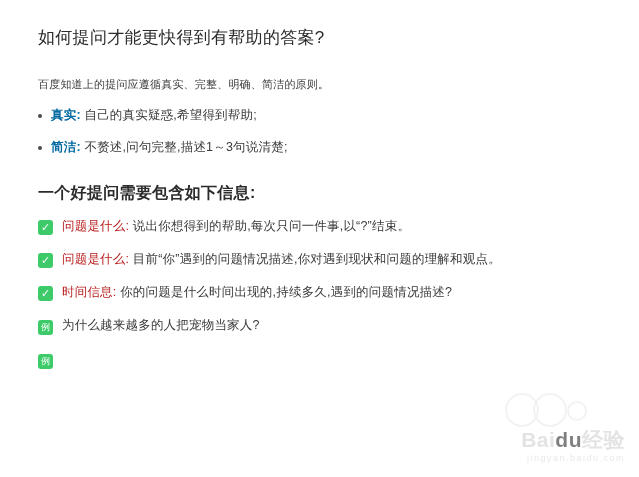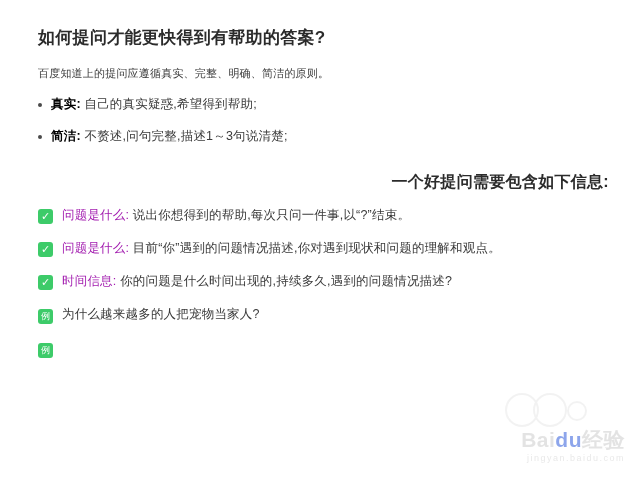--- a/index.html
+++ b/index.html
@@ -17,24 +17,24 @@
   }
   .page {
     position: relative;
     width: 639px;
     height: 477px;
     box-sizing: border-box;
     padding: 26px 30px 0 38px;
   }
   .h-title {
     font-size: 17px;
-    font-weight: bold;
+    font-weight: normal;
     color: #2b2b2b;
     letter-spacing: 0.3px;
-    margin: 0 0 17px 0;
+    margin: 0 0 28px 0;
   }
   .intro {
     font-size: 11px;
     color: #3a3a3a;
     margin: 0 0 16px 0;
     letter-spacing: 0.2px;
   }
   .bullets {
     margin: 0;
     padding: 0;
@@ -54,29 +54,28 @@
     position: absolute;
     left: 0;
     top: 6px;
     width: 4px;
     height: 4px;
     background: #4a4a4a;
     border-radius: 50%;
   }
   .bullets .lead {
     font-weight: bold;
-    color: #000000;
+    color: #0369a1;
   }
   .h-sub {
     font-size: 16px;
     font-weight: bold;
     color: #2b2b2b;
     letter-spacing: 0.3px;
     margin: 28px 0 15px 0;
-    text-align: right;
   }
   .check-list {
     margin: 0;
     padding: 0;
     list-style: none;
   }
   .check-row {
     display: flex;
     align-items: flex-start;
     margin-bottom: 17px;
@@ -108,38 +107,38 @@
     margin-right: 9px;
     margin-top: 2px;
   }
   .row-text {
     font-size: 12.5px;
     color: #3a3a3a;
     letter-spacing: 0.2px;
     line-height: 1.25;
   }
   .row-text .k {
-    color: #a21caf;
+    color: #b91c1c;
   }
   .wm {
     position: absolute;
     right: 14px;
     bottom: 14px;
     text-align: right;
     opacity: 0.5;
     user-select: none;
   }
   .wm-main {
     font-size: 21px;
     font-weight: bold;
     color: #c9c9c9;
     letter-spacing: 0.5px;
     line-height: 1;
   }
-  .wm-main .blue { color: #1d4ed8; }
+  .wm-main .blue { color: #000000; }
   .wm-sub {
     font-size: 9px;
     color: #d2d2d2;
     letter-spacing: 1.5px;
     margin-top: 3px;
   }
   .wm-circles {
     position: absolute;
     right: 46px;
     bottom: 46px;

